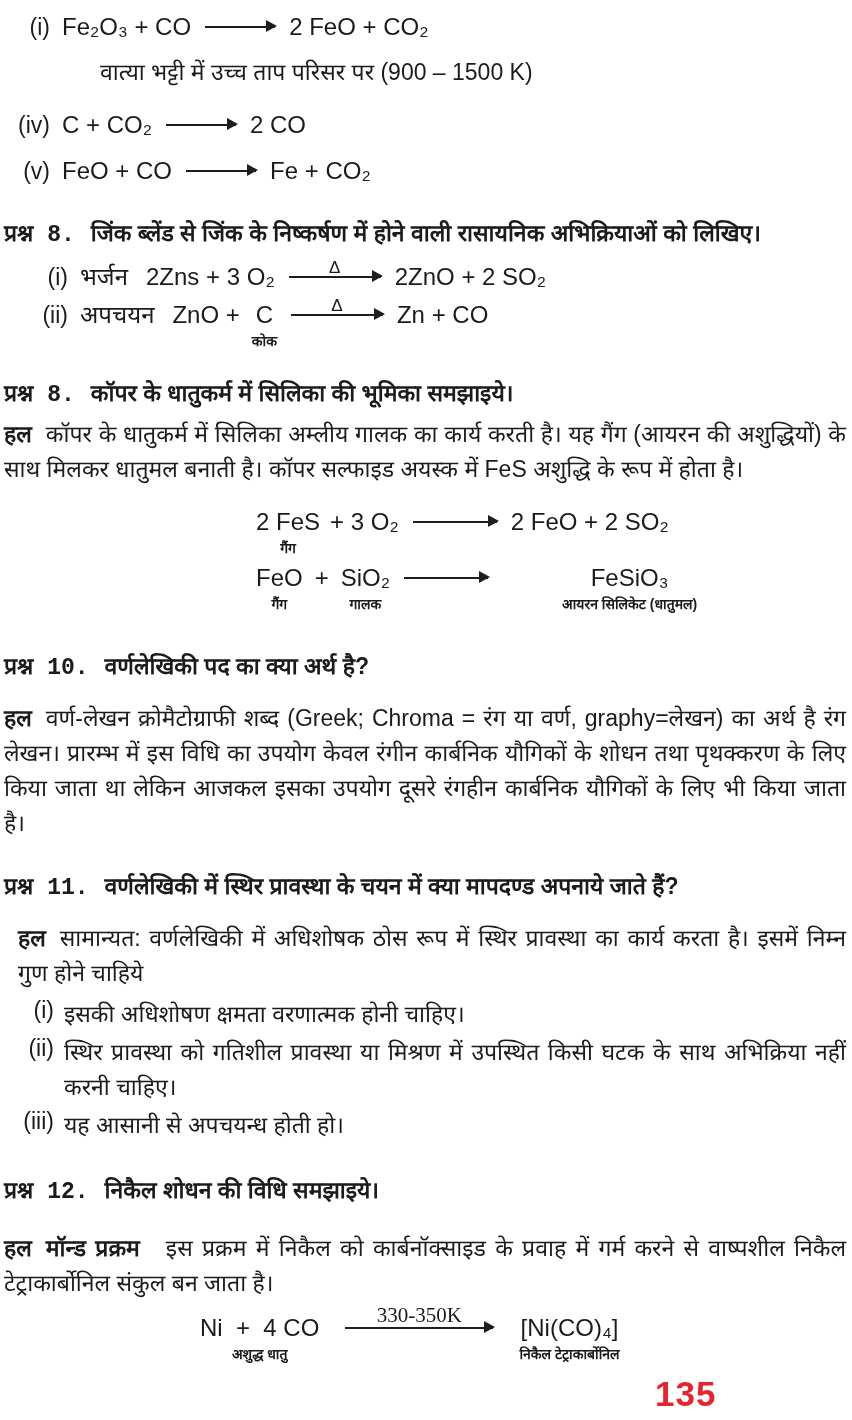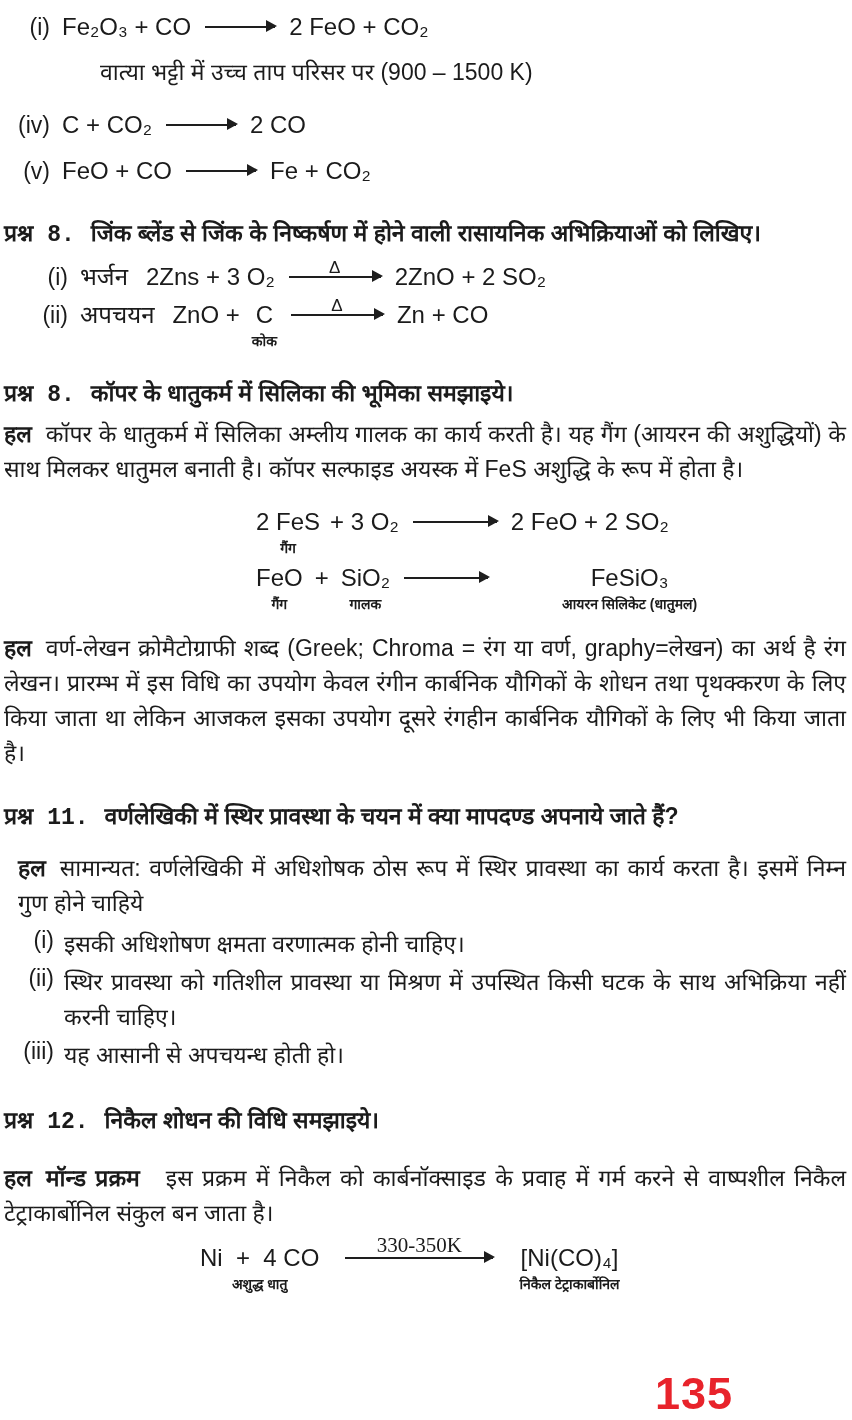--- a/index.html
+++ b/index.html
@@ -28,21 +28,21 @@
     border-left:11px solid #1e1e1e; border-top:6px solid transparent; border-bottom:6px solid transparent;}
   .rarrow.plain{margin-top:14px;}
   .rarrow.labeled{margin-top:-3px;}
   .rarrow.biglabel .alabel{font-size:21px; line-height:23px;}
   .rarrow.biglabel{margin-top:-9px;}
   .note{margin:14px 0 0 96px; line-height:32px;}
   .li{display:flex; margin-top:3px;}
   .li .num{display:inline-block; width:50px; text-align:right; margin-right:10px; flex:0 0 auto;}
   .li .litext{flex:1; text-align:justify; line-height:35px;}
   .pagenum{
-    position:absolute; left:655px; top:1372px; font-size:45px; font-weight:800;
+    position:absolute; left:655px; top:1372px; font-size:35px; font-weight:800;
     letter-spacing:1px; line-height:44px;
   }
 </style>
 </head>
 <body>
 
 <div class="doc">
 
   <section>
     <div class="eqrow" style="margin-top:2px;">
@@ -134,20 +134,23 @@
           <span class="shaft"></span>
         </span>
       <span class="stack" style="margin-left:60px;">
         <span>FeSiO₃</span>
         <span class="sub">आयरन सिलिकेट (धातुमल)</span>
       </span>
     </div>
   </section>
 
   <section>
+    <p class="qhead para" style="margin-top:34px;">
+      <span class="qlabel">प्रश्न 10.</span><span>वर्णलेखिकी पद का क्या अर्थ है?</span>
+    </p>
     <p class="para" style="margin-top:16px;">
       <span class="sol">हल</span><span>वर्ण-लेखन क्रोमैटोग्राफी शब्द (Greek; Chroma = रंग या वर्ण, graphy=लेखन) का अर्थ है रंग लेखन। प्रारम्भ में इस विधि का उपयोग केवल रंगीन कार्बनिक यौगिकों के शोधन तथा पृथक्करण के लिए किया जाता था लेकिन आजकल इसका उपयोग दूसरे रंगहीन कार्बनिक यौगिकों के लिए भी किया जाता है।</span>
     </p>
   </section>
 
   <section>
     <p class="qhead para" style="margin-top:28px;">
       <span class="qlabel">प्रश्न 11.</span><span>वर्णलेखिकी में स्थिर प्रावस्था के चयन में क्या मापदण्ड अपनाये जाते हैं?</span>
     </p>
     <p class="para" style="margin-top:16px;margin-left:14px;">

